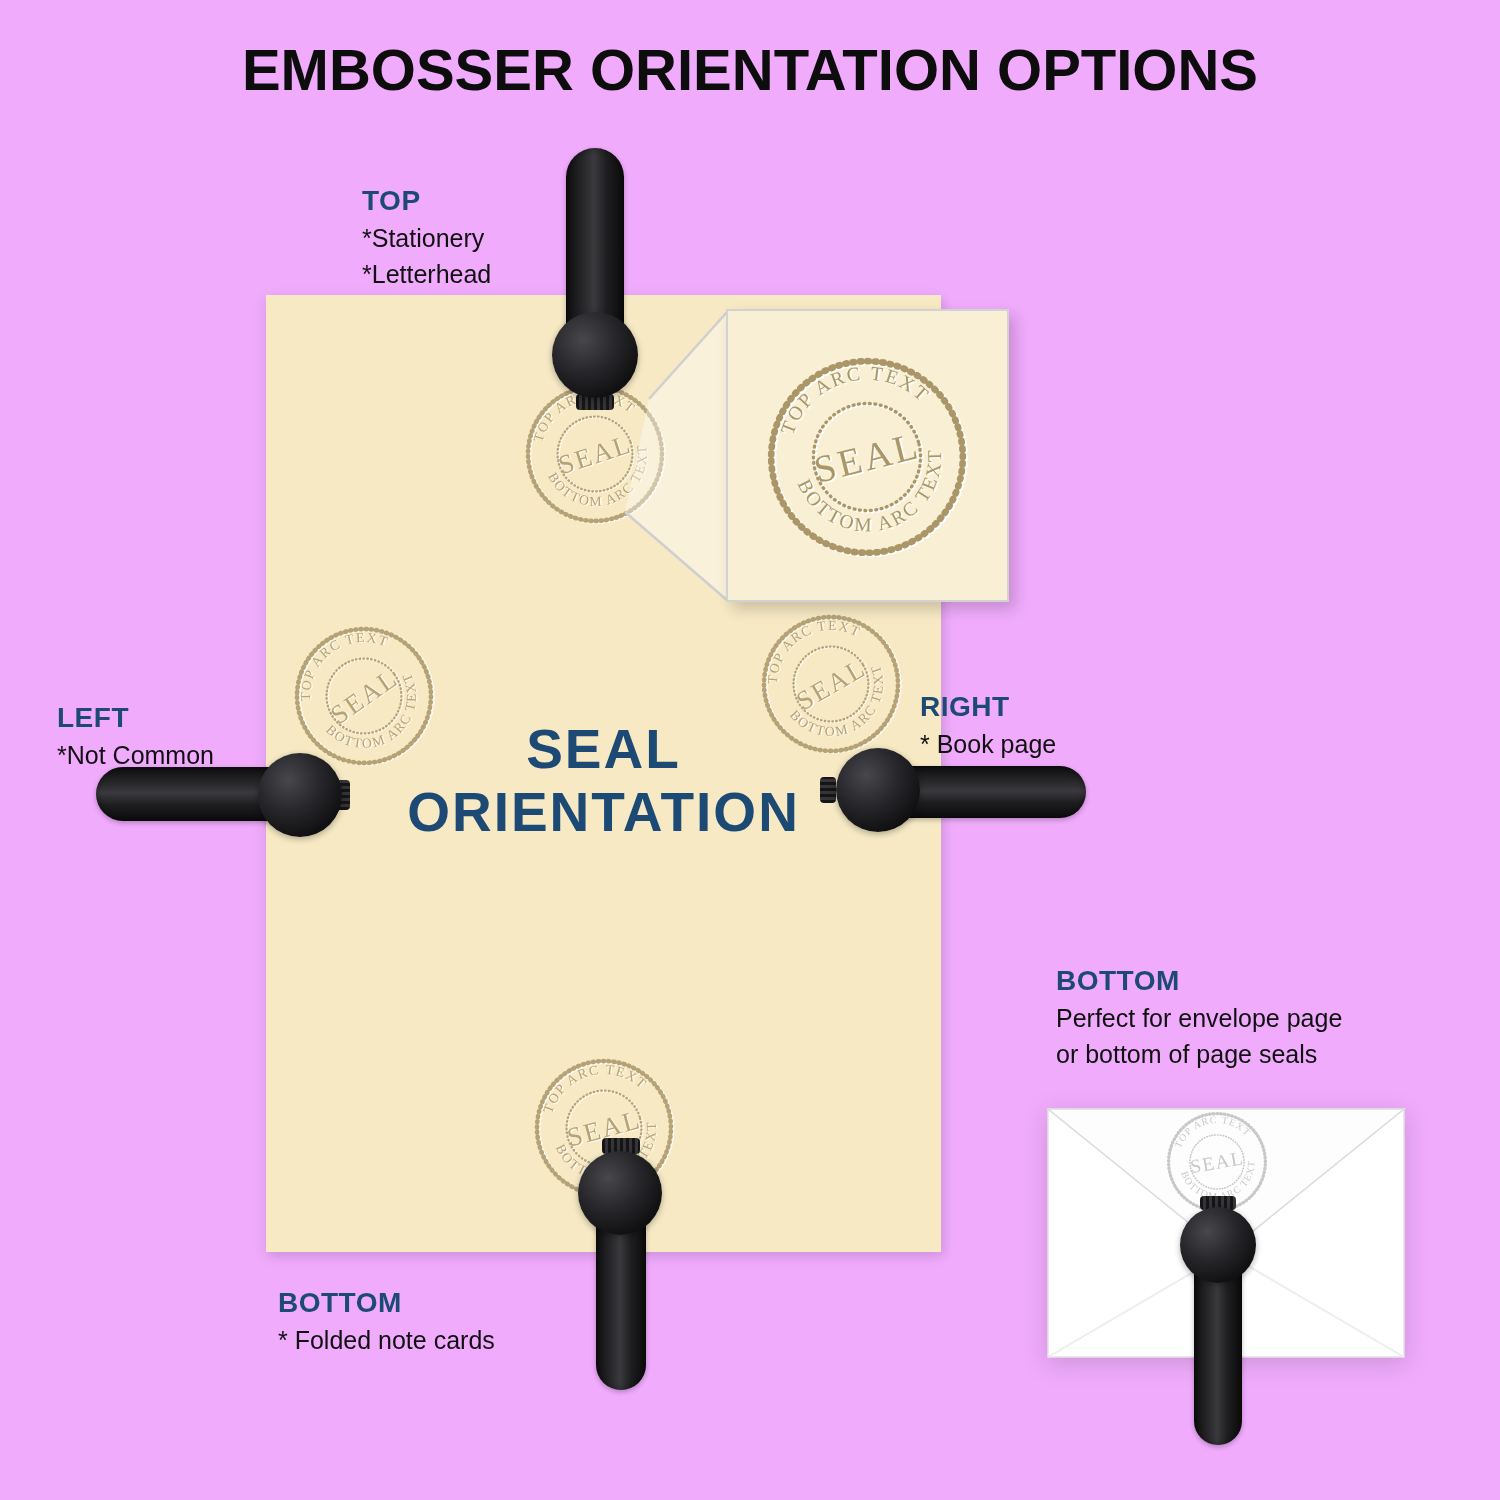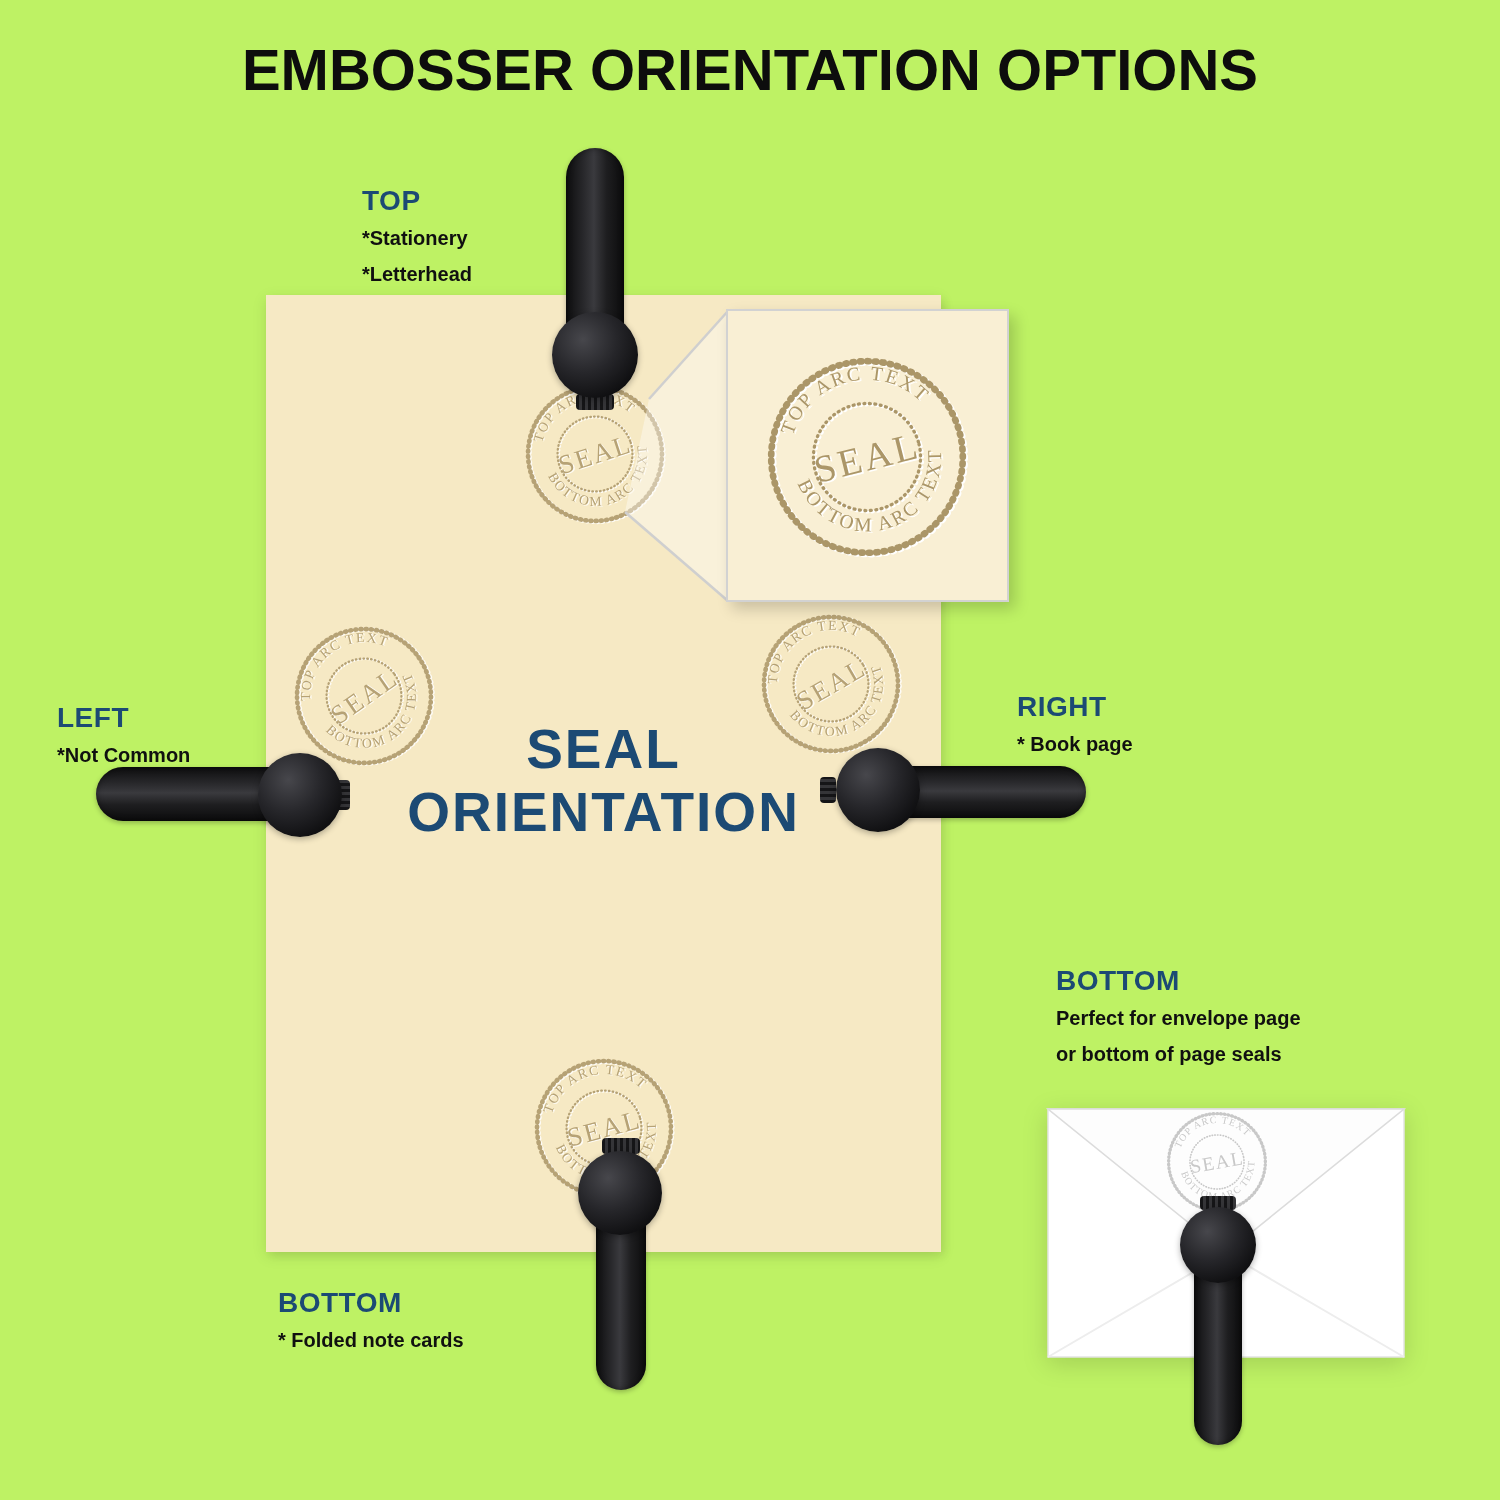--- a/index.html
+++ b/index.html
@@ -1,16 +1,16 @@
 <!DOCTYPE html>
 <html style="--navy: #1c4a74; --text_black: #101010; --paper_cream: #f6e9c4; --inset_cream: #f9efd4; --emboss_cream: #ab9668; --emboss_gray: #c6c6c6; --clamp_black: #1b1b1d; --envelope_white: #ffffff;"><head>
 <meta charset="utf-8">
 <style>
   html,body{margin:0;padding:0;background:#fff;}
-  .page{position:relative;width:1500px;height:1500px;background:#bef264;overflow:hidden;
+  .page{position:relative;width:1500px;height:1500px;background:#f0abfc;overflow:hidden;
         font-family:"Liberation Sans",sans-serif;}
   .page *{box-sizing:border-box;}
 
   
   .title{position:absolute;left:0;top:36px;width:100%;text-align:center;
          font-size:58px;font-weight:800;letter-spacing:0px;color:#0d0d0d;}
 
   
   .paper{position:absolute;left:266px;top:295px;width:675px;height:957px;
          background:var(--paper_cream,#f6e9c4);
@@ -42,21 +42,21 @@
             box-shadow:inset 0 0 6px rgba(0,0,0,.45), 0 2px 5px rgba(0,0,0,.25);}
   .hub{border-radius:50%;
        background:radial-gradient(circle at 36% 32%, #47474c, #26262a 42%, #101012 75%, #050506);
        box-shadow:0 2px 6px rgba(0,0,0,.3);}
   .neck-h{background:repeating-linear-gradient(90deg,#151517 0 3px,#353538 3px 6px);border-radius:4px;}
   .neck-v{background:repeating-linear-gradient(0deg,#151517 0 3px,#353538 3px 6px);border-radius:4px;}
 
   
   .label{position:absolute;z-index:7;}
   .label-head{color:var(--navy,#1c4a74);font-weight:800;font-size:28px;line-height:38px;letter-spacing:.5px;}
-  .label-item{color:#101010;font-weight:700;font-size:20px;line-height:36px;}
+  .label-item{color:#101010;font-weight:400;font-size:25px;line-height:36px;}
 
   
   .envelope{position:absolute;left:1040px;top:1095px;width:372px;height:270px;z-index:1;}
 </style>
 </head>
 <body>
 
 <div class="page">
 
   <div class="title">EMBOSSER ORIENTATION OPTIONS</div>
@@ -230,21 +230,21 @@
     <div class="label-head">TOP</div>
     <div class="label-item">*Stationery</div>
     <div class="label-item">*Letterhead</div>
   </div>
 
   <div class="label" style="left:57px;top:699px;">
     <div class="label-head">LEFT</div>
     <div class="label-item">*Not Common</div>
   </div>
 
-  <div class="label" style="left:1017px;top:688px;">
+  <div class="label" style="left:920px;top:688px;">
     <div class="label-head">RIGHT</div>
     <div class="label-item">* Book page</div>
   </div>
 
   <div class="label" style="left:278px;top:1284px;">
     <div class="label-head">BOTTOM</div>
     <div class="label-item">* Folded note cards</div>
   </div>
 
   <div class="label" style="left:1056px;top:962px;">

